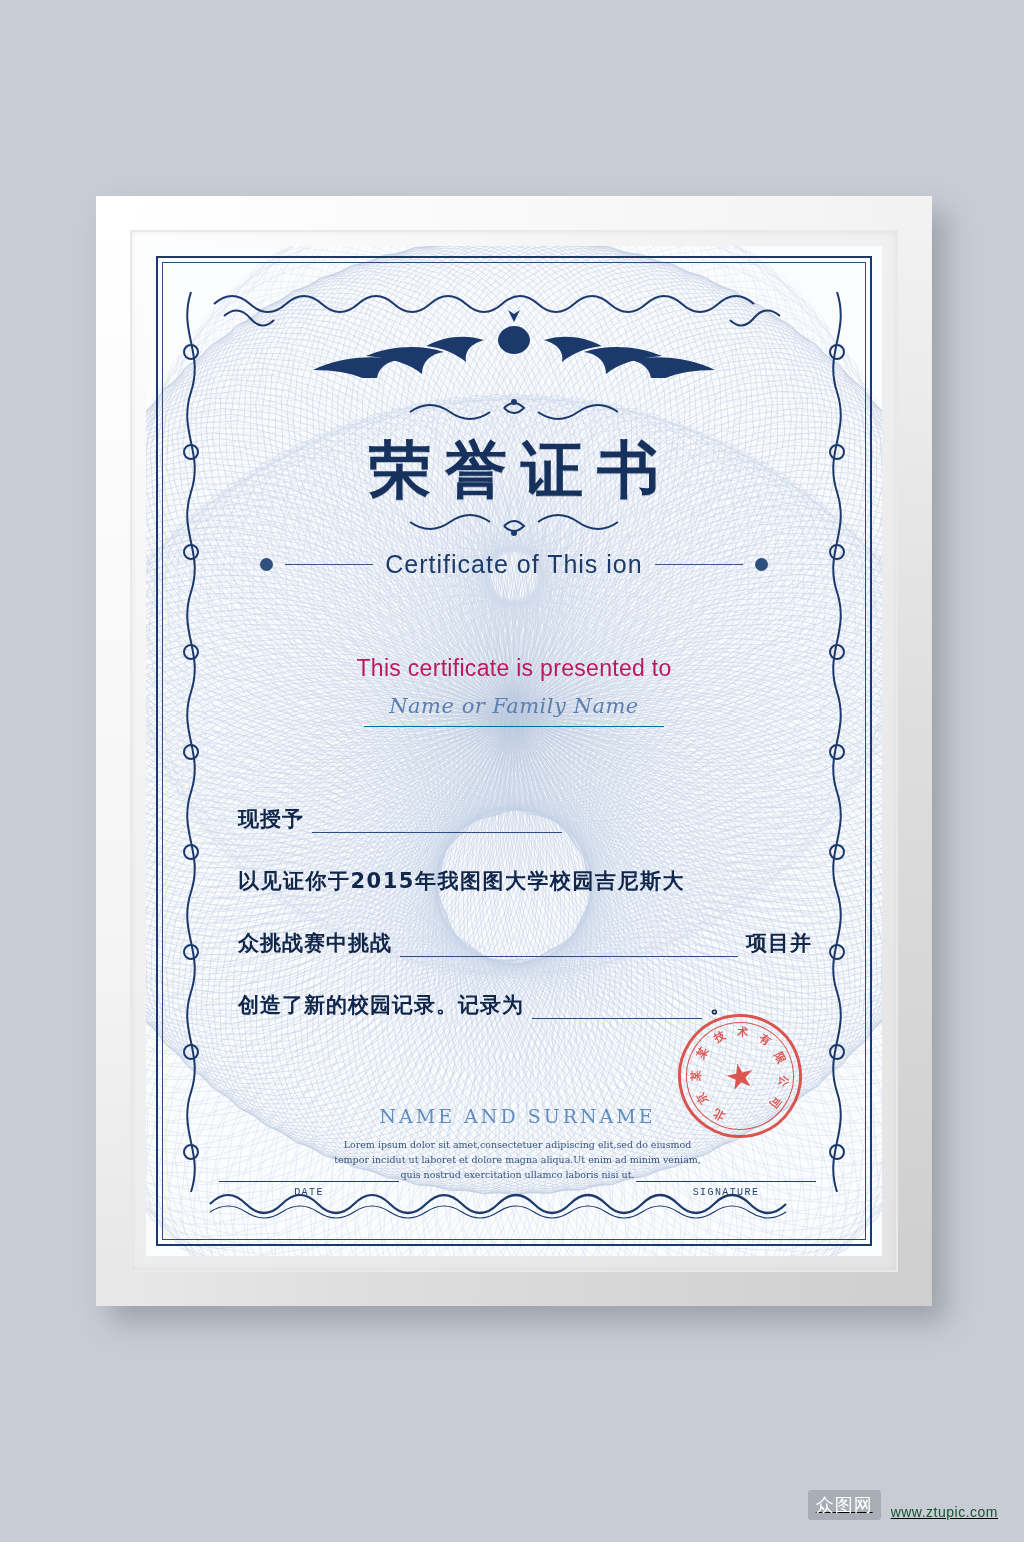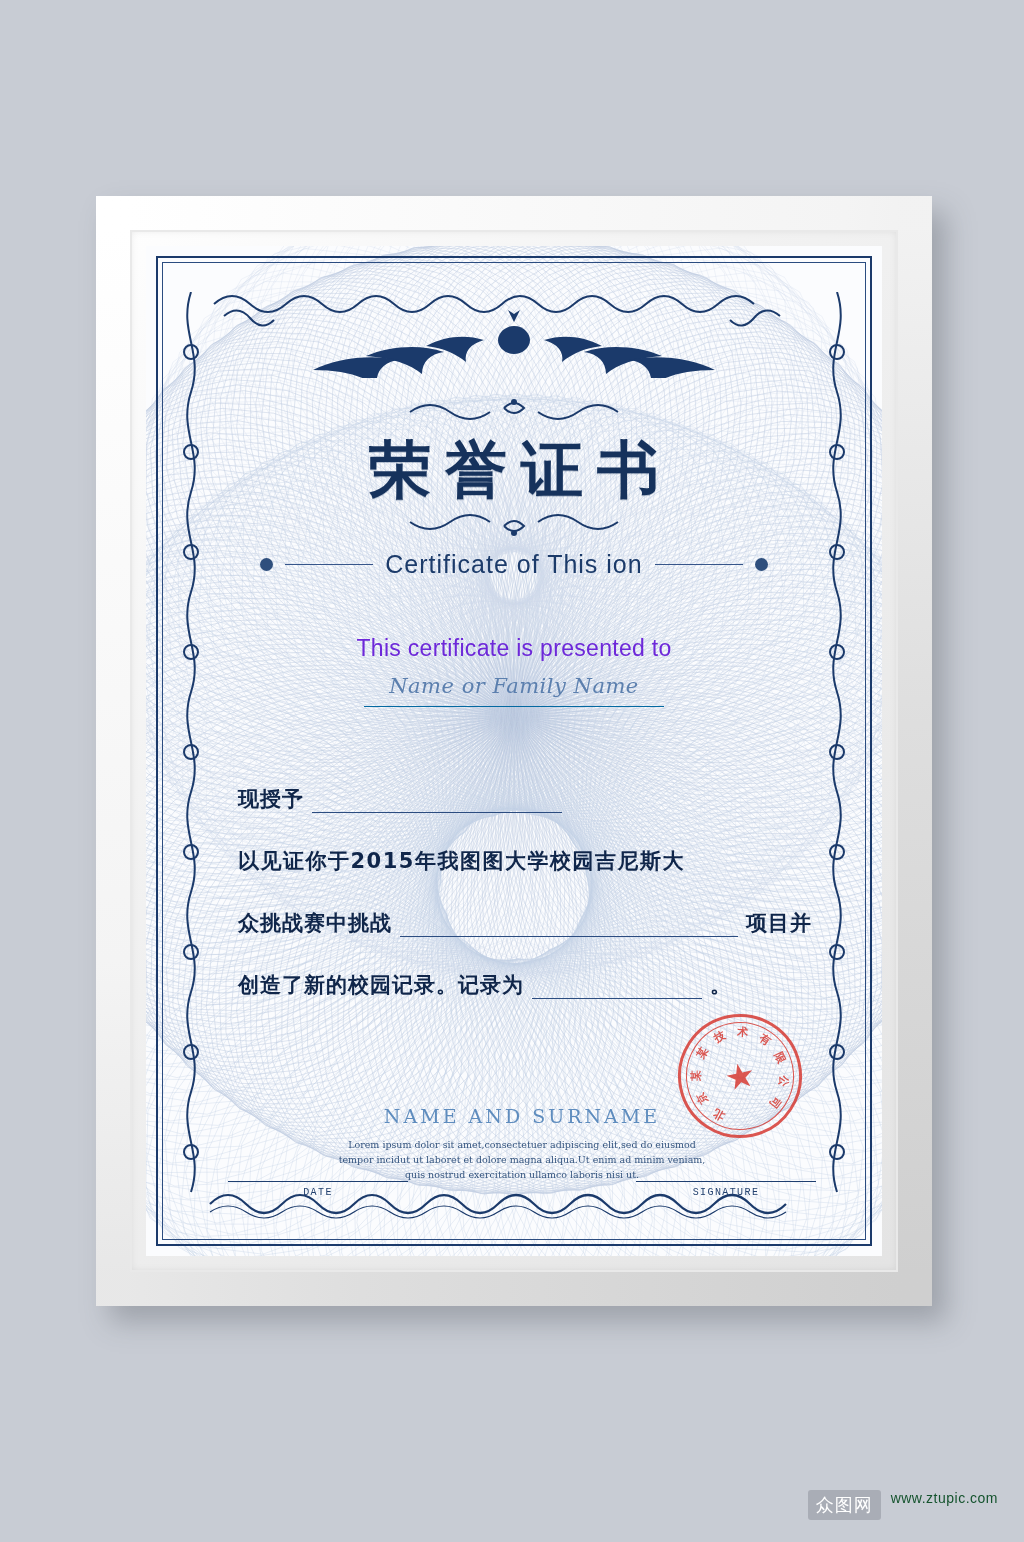--- a/index.html
+++ b/index.html
@@ -62,21 +62,21 @@
   .subtitle-row{
     display:flex;align-items:center;justify-content:center;gap:12px;margin-top:12px;
   }
   .sub-dot{width:13px;height:13px;border-radius:50%;background:#2f4f7d;flex:0 0 auto;}
   .sub-line{height:1px;background:#36558a;flex:0 0 88px;}
   #en-subtitle{
     color:#1c3b6a;font-size:25px;letter-spacing:1px;white-space:nowrap;
     font-family:"Liberation Sans", sans-serif;
   }
   #presented{
-    text-align:center;color:#6d28d9;font-size:23px;margin-top:56px;letter-spacing:.3px;
+    text-align:center;color:#be185d;font-size:23px;margin-top:76px;letter-spacing:.3px;
   }
   #name-line{
     width:300px;margin:12px auto 0;text-align:center;
     border-bottom:1px solid #0369a1;padding-bottom:8px;
   }
   #name-placeholder{
     color:#5b7fae;font-family:"DejaVu Serif", serif;font-style:italic;font-size:21px;letter-spacing:.5px;
   }
   .body-block{margin-top:78px;padding:0 70px;color:#10264a;}
   .body-row{
@@ -84,21 +84,21 @@
     font-family:"DejaVu Sans", sans-serif;font-weight:bold;font-size:21px;
     margin-bottom:34px;letter-spacing:1px;margin-left:22px;
   }
   .blank{flex:1;border-bottom:1px solid #2b4c80;height:22px;margin:0 8px;}
   .blank.short{flex:0 0 170px;}
   .blank.mid{flex:0 0 250px;}
   .row-2{font-size:21px;letter-spacing:1.5px;}
   .tail{flex:0 0 auto;}
 
   
-  #footer{position:absolute;left:16px;right:0;bottom:74px;}
+  #footer{position:absolute;left:7px;right:0;bottom:74px;}
   #footer-name{
     text-align:center;color:#5e8cbe;font-family:"DejaVu Serif", serif;
     font-size:19px;letter-spacing:3px;
   }
   #footer-lorem{
     text-align:center;color:#35557f;font-size:9.5px;line-height:15px;
     width:380px;margin:10px auto 0;font-family:"DejaVu Serif", serif;
   }
   #footer-lines{
     position:absolute;left:0;right:0;bottom:-16px;display:flex;justify-content:space-between;padding:0 66px;
@@ -118,21 +118,21 @@
     color:#d6342c;font-size:34px;line-height:0;
   }
   #stamp .star span{position:absolute;transform:translate(-50%,-50%);}
   #stamp .arc-text{
     position:absolute;inset:0;color:#d6342c;font-size:11px;font-weight:bold;
     font-family:"DejaVu Sans", sans-serif;
   }
   #stamp .arc-text span{position:absolute;left:50%;top:50%;transform-origin:0 0;}
   
   #watermark{
-    position:absolute;right:26px;bottom:22px;display:flex;align-items:flex-start;gap:10px;
+    position:absolute;right:26px;bottom:22px;display:flex;align-items:flex-end;gap:10px;text-decoration:underline;
   }
   #wm-badge{
     background:#a9adb6;color:#fff;font-size:18px;padding:3px 8px;border-radius:3px;
     font-family:"DejaVu Sans", sans-serif;letter-spacing:1px;
   }
   #wm-text{color:#14532d;font-size:14px;letter-spacing:.5px;}
 </style>
 </head>
 <body>
 

